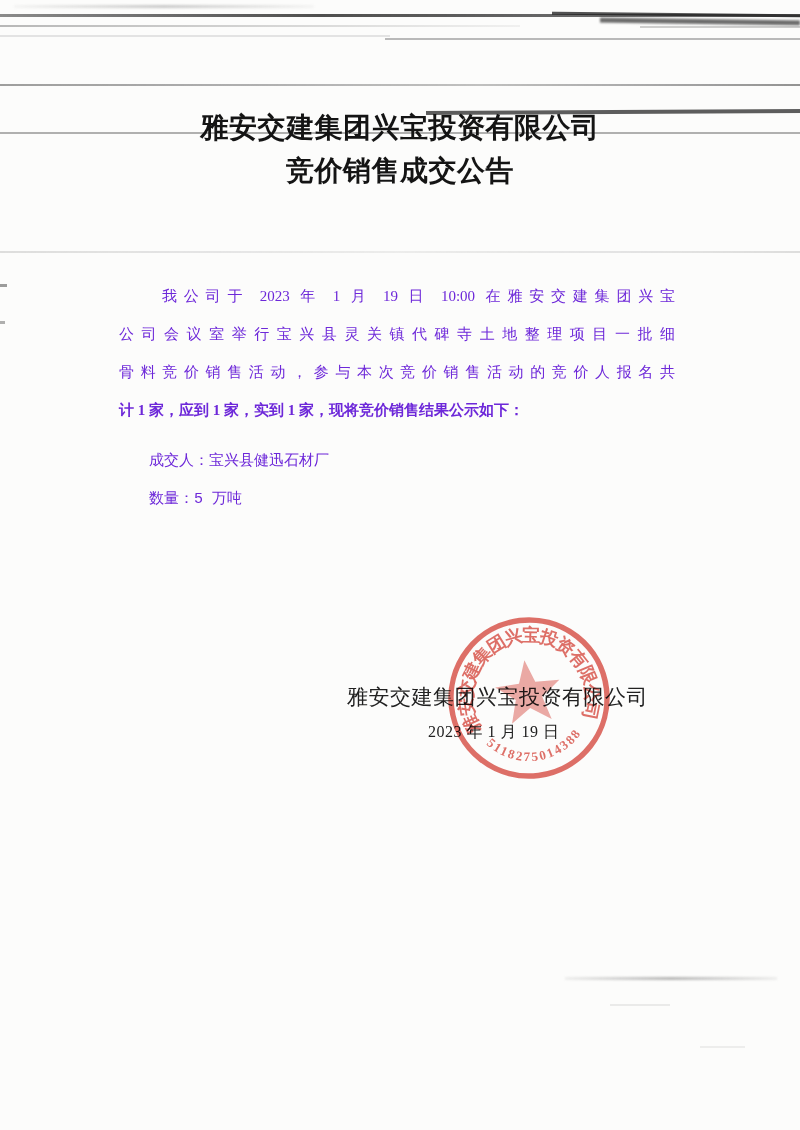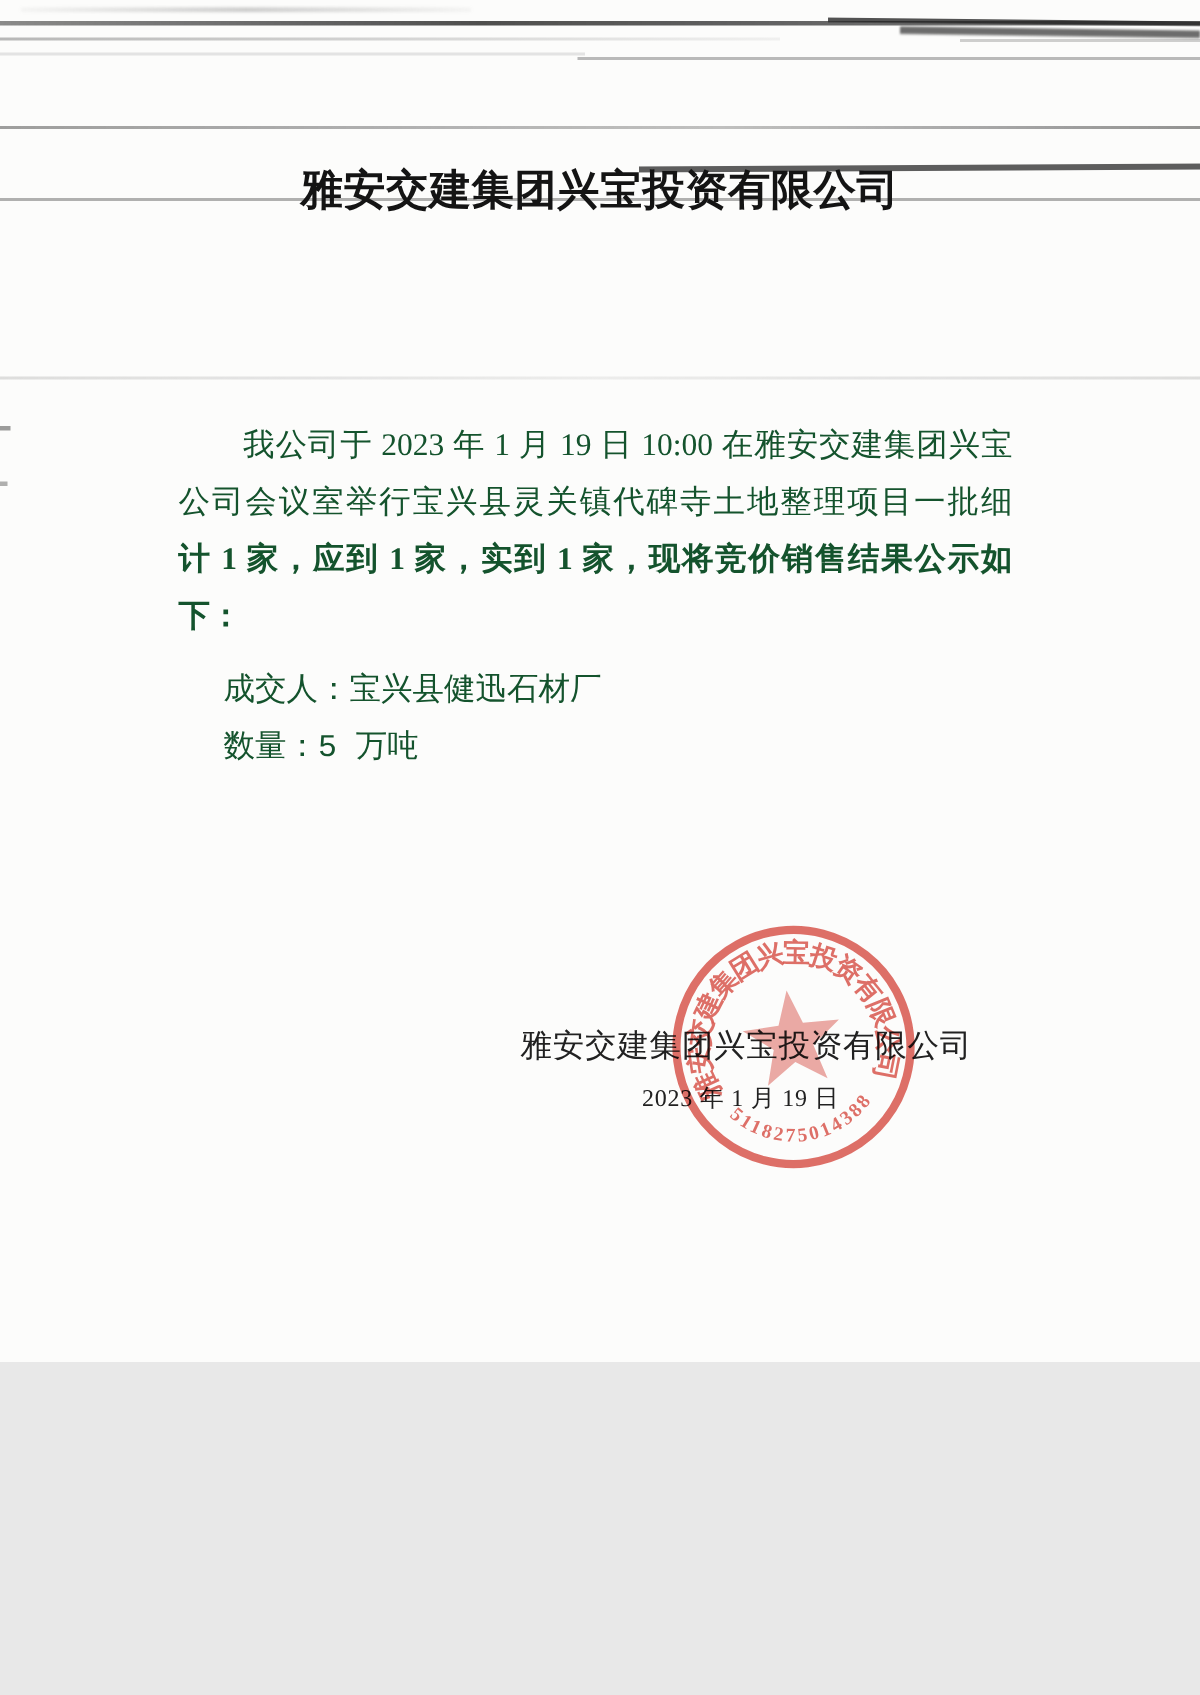--- a/index.html
+++ b/index.html
@@ -1,18 +1,18 @@
 <!DOCTYPE html>
 <html><head>
 <meta charset="utf-8">
 <style>
   html, body { margin: 0; padding: 0; background: #e8e8e8; }
   .page {
     position: relative;
-    width: 800px; height: 908px;
+    width: 800px; height: 1130px;
     margin: 0 auto;
     background: #fcfcfb;
     overflow: hidden;
     font-family: "Liberation Serif", "DejaVu Serif", serif;
     color: #1f1f1f;
   }
 
   
   .art { position: absolute; pointer-events: none; }
   .a1  { top: 5px;   left: 14px;  width: 300px; height: 3px;   background: linear-gradient(90deg, rgba(110,110,110,.05), rgba(110,110,110,.35), rgba(110,110,110,.05)); filter: blur(1px); }
@@ -37,21 +37,21 @@
   .title-block {
     position: absolute; top: 106px; left: 0; width: 800px;
     text-align: center;
     font-size: 28px; font-weight: bold; line-height: 43px;
     color: #141414; letter-spacing: .5px;
   }
 
   
   .body-block {
     position: absolute; top: 277px; left: 119px; width: 556px;
-    font-size: 21px; line-height: 38px; color: #14532d;
+    font-size: 15px; line-height: 38px; color: #6d28d9;
   }
   .para-line { text-align: justify; text-align-last: justify; }
   .para-line.first { text-indent: 43px; }
   .para-line.last  { text-align-last: left; font-weight: bold; }
 
   .details { margin-top: 14px; padding-left: 30px; }
   .detail-row { height: 38px; line-height: 38px; white-space: nowrap; font-family: Liberation Mono, monospace; }
 
   
   .sig-company { position: absolute; top: 683px; left: 347px; font-size: 21px; letter-spacing: .5px; color: #212121; white-space: nowrap; }
@@ -85,25 +85,27 @@
   <div class="art a11"></div>
   <div class="art a12"></div>
   <div class="art a13"></div>
   <div class="art a14"></div>
   <div class="art a15"></div>
   <div class="art a16"></div>
   <div class="art a17"></div>
 
   <div class="title-block">
     <div>雅安交建集团兴宝投资有限公司</div>
+    <div>竞价销售成交公告</div>
   </div>
 
   <div class="body-block">
     <div class="para-line first">我公司于 2023 年 1 月 19 日 10:00 在雅安交建集团兴宝</div>
     <div class="para-line">公司会议室举行宝兴县灵关镇代碑寺土地整理项目一批细</div>
+    <div class="para-line">骨料竞价销售活动，参与本次竞价销售活动的竞价人报名共</div>
     <div class="para-line last">计 1 家，应到 1 家，实到 1 家，现将竞价销售结果公示如下：</div>
 
     <div class="details">
       <div class="detail-row">
         <span>成交人：</span><span>宝兴县健迅石材厂</span>
       </div>
       <div class="detail-row">
         <span>数量：</span><span>5 万吨</span>
       </div>
     </div>

